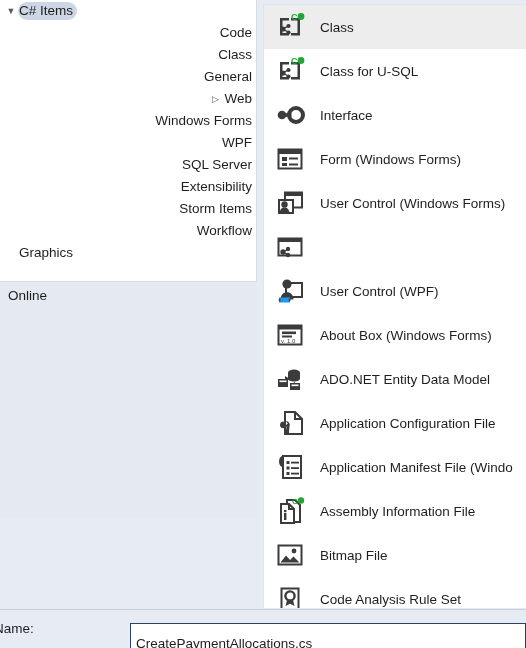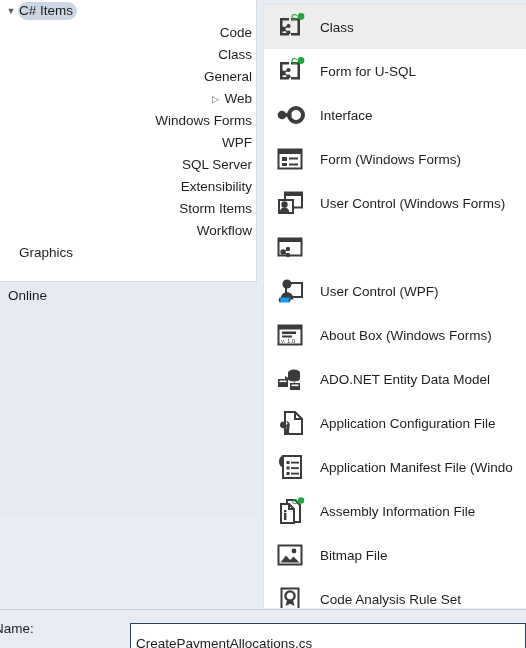--- a/index.html
+++ b/index.html
@@ -180,21 +180,21 @@
       <path d="M6 7h9v2.5H8.5V22H15v2.5H6z" fill="#3b3b3b"></path>
       <path d="M26 7v17.5h-9V22h6.5V9.5H17V7z" fill="#3b3b3b"></path>
       <circle cx="9" cy="18" r="2.6" fill="#3b3b3b"></circle>
               <circle cx="14.5" cy="15" r="2.1" fill="#3b3b3b"></circle>
       <circle cx="14.5" cy="21.5" r="2.1" fill="#3b3b3b"></circle>
       <path d="M10.6 17l3-1.6M10.8 19.2l3 1.6" stroke="#3b3b3b" stroke-width="1.3"></path>
       <text x="17" y="9" font-family="Liberation Sans, sans-serif" font-size="9" font-weight="bold" fill="#23a637">C</text>
       <circle cx="27" cy="5.5" r="3.4" fill="#23a637"></circle>
             </svg>
           </span>
-          <span class="li-label">Form for U-SQL</span>
+          <span class="li-label">Class for U-SQL</span>
         </div>
         <div class="list-item">
           <span class="li-icon">
             <svg viewBox="0 0 32 32">
       <circle cx="8" cy="16" r="4.3" fill="#3b3b3b"></circle>
       <rect x="11" y="14.2" width="6.5" height="3.6" fill="#3b3b3b"></rect>
       <circle cx="22" cy="16" r="7" fill="none" stroke="#3b3b3b" stroke-width="4"></circle>
             </svg>
           </span>
           <span class="li-label">Interface</span>

